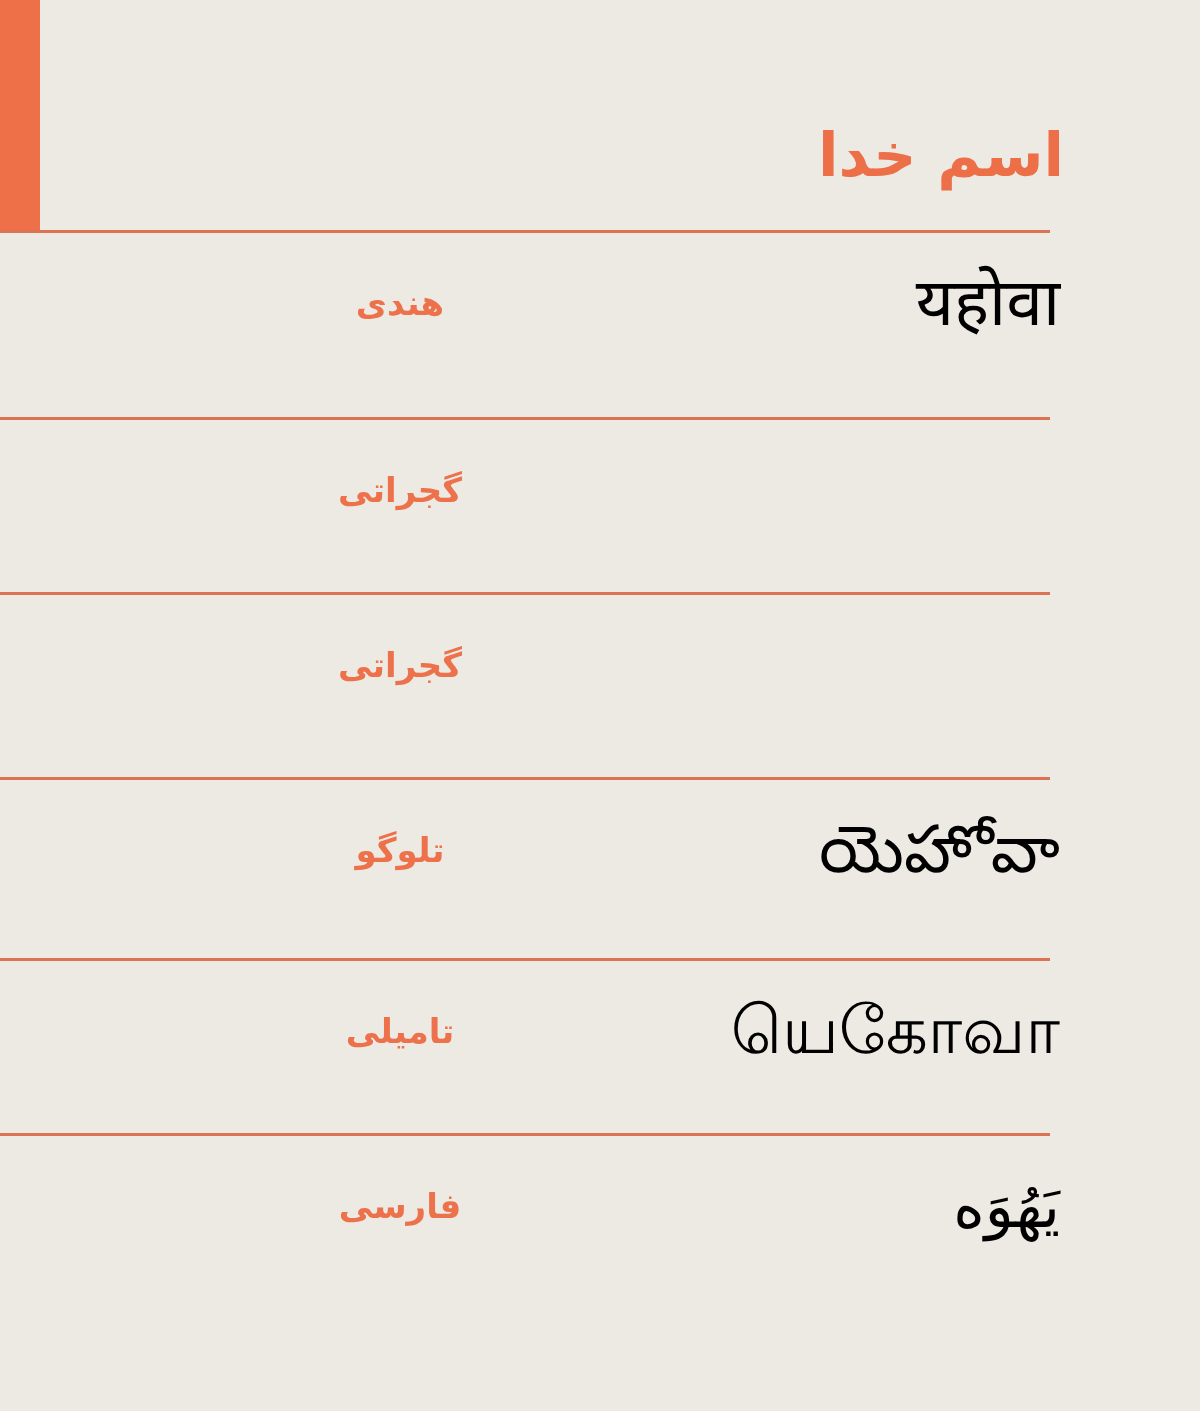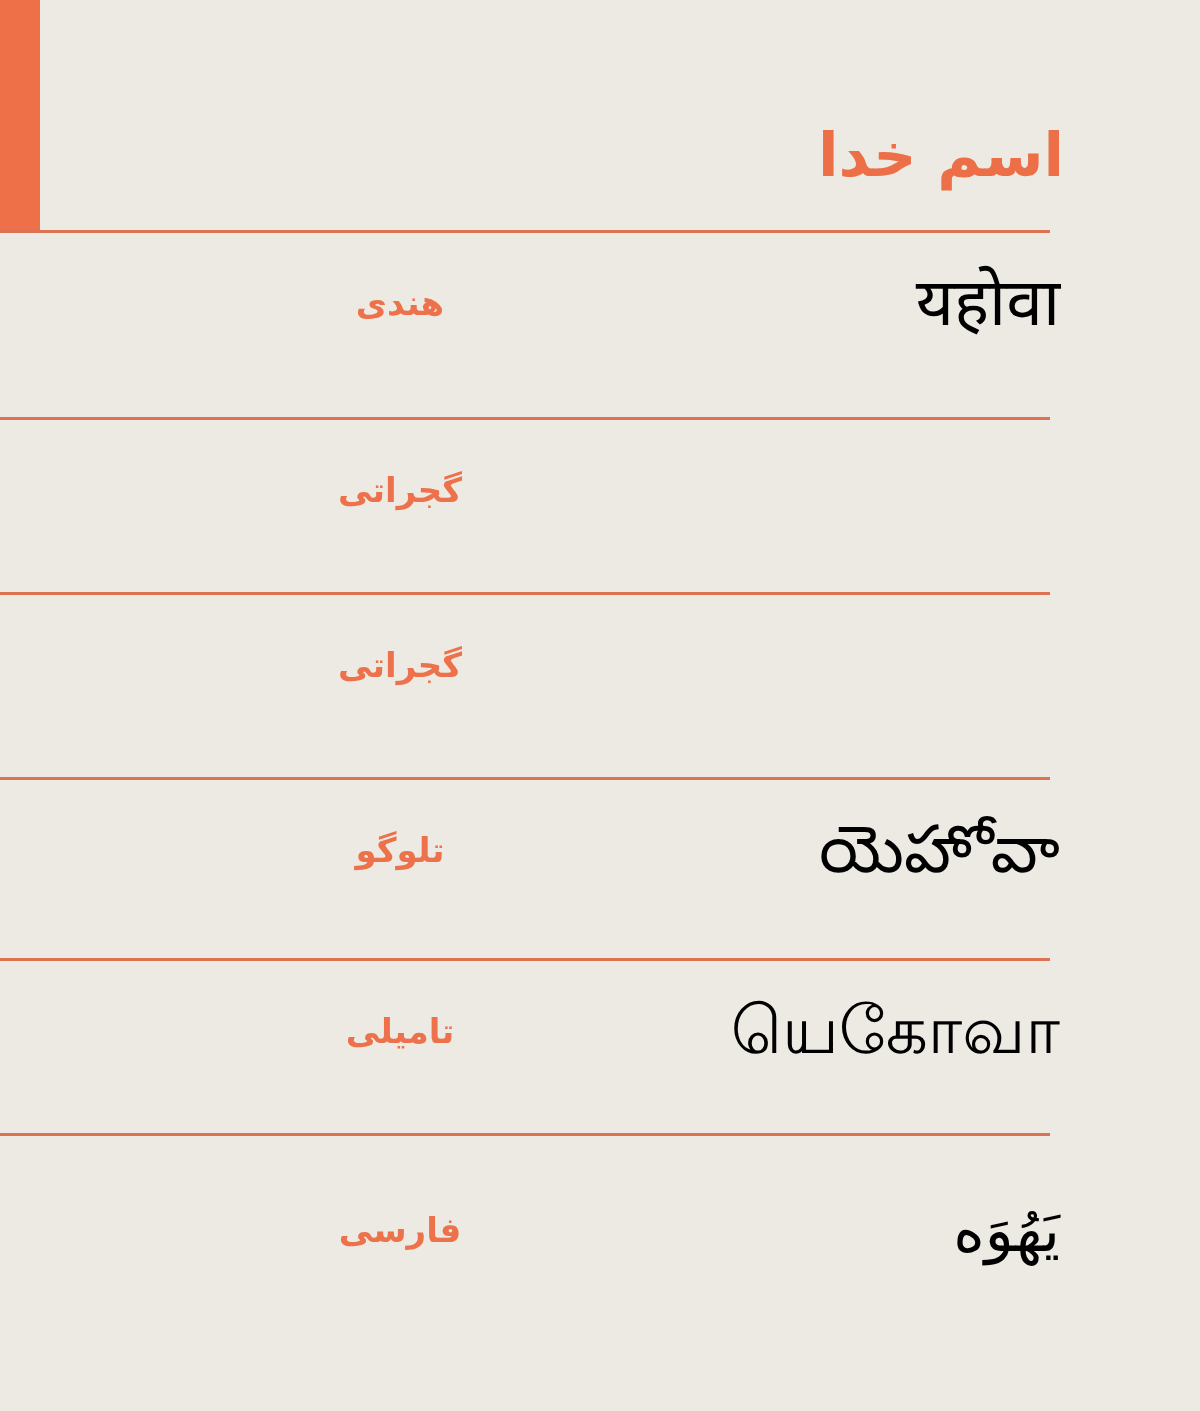--- a/index.html
+++ b/index.html
@@ -101,18 +101,18 @@
   <div class="row" style="top:958px">
     <div class="label" dir="rtl" lang="fa">تامیلی</div>
     <div class="name" lang="ta">யெகோவா</div>
   </div>
 
   <div class="row" style="top:777px">
     <div class="label" dir="rtl" lang="fa">تلوگو</div>
     <div class="name" lang="te">యెహోవా</div>
   </div>
 
-  <div class="row row-farsi" style="top:1157px">
+  <div class="row row-farsi" style="top:1133px">
     <div class="label" dir="rtl" lang="fa">فارسی</div>
     <div class="name" dir="rtl" lang="fa">یَهُوَه</div>
   </div>
 
 </div>
 
 </body></html>

